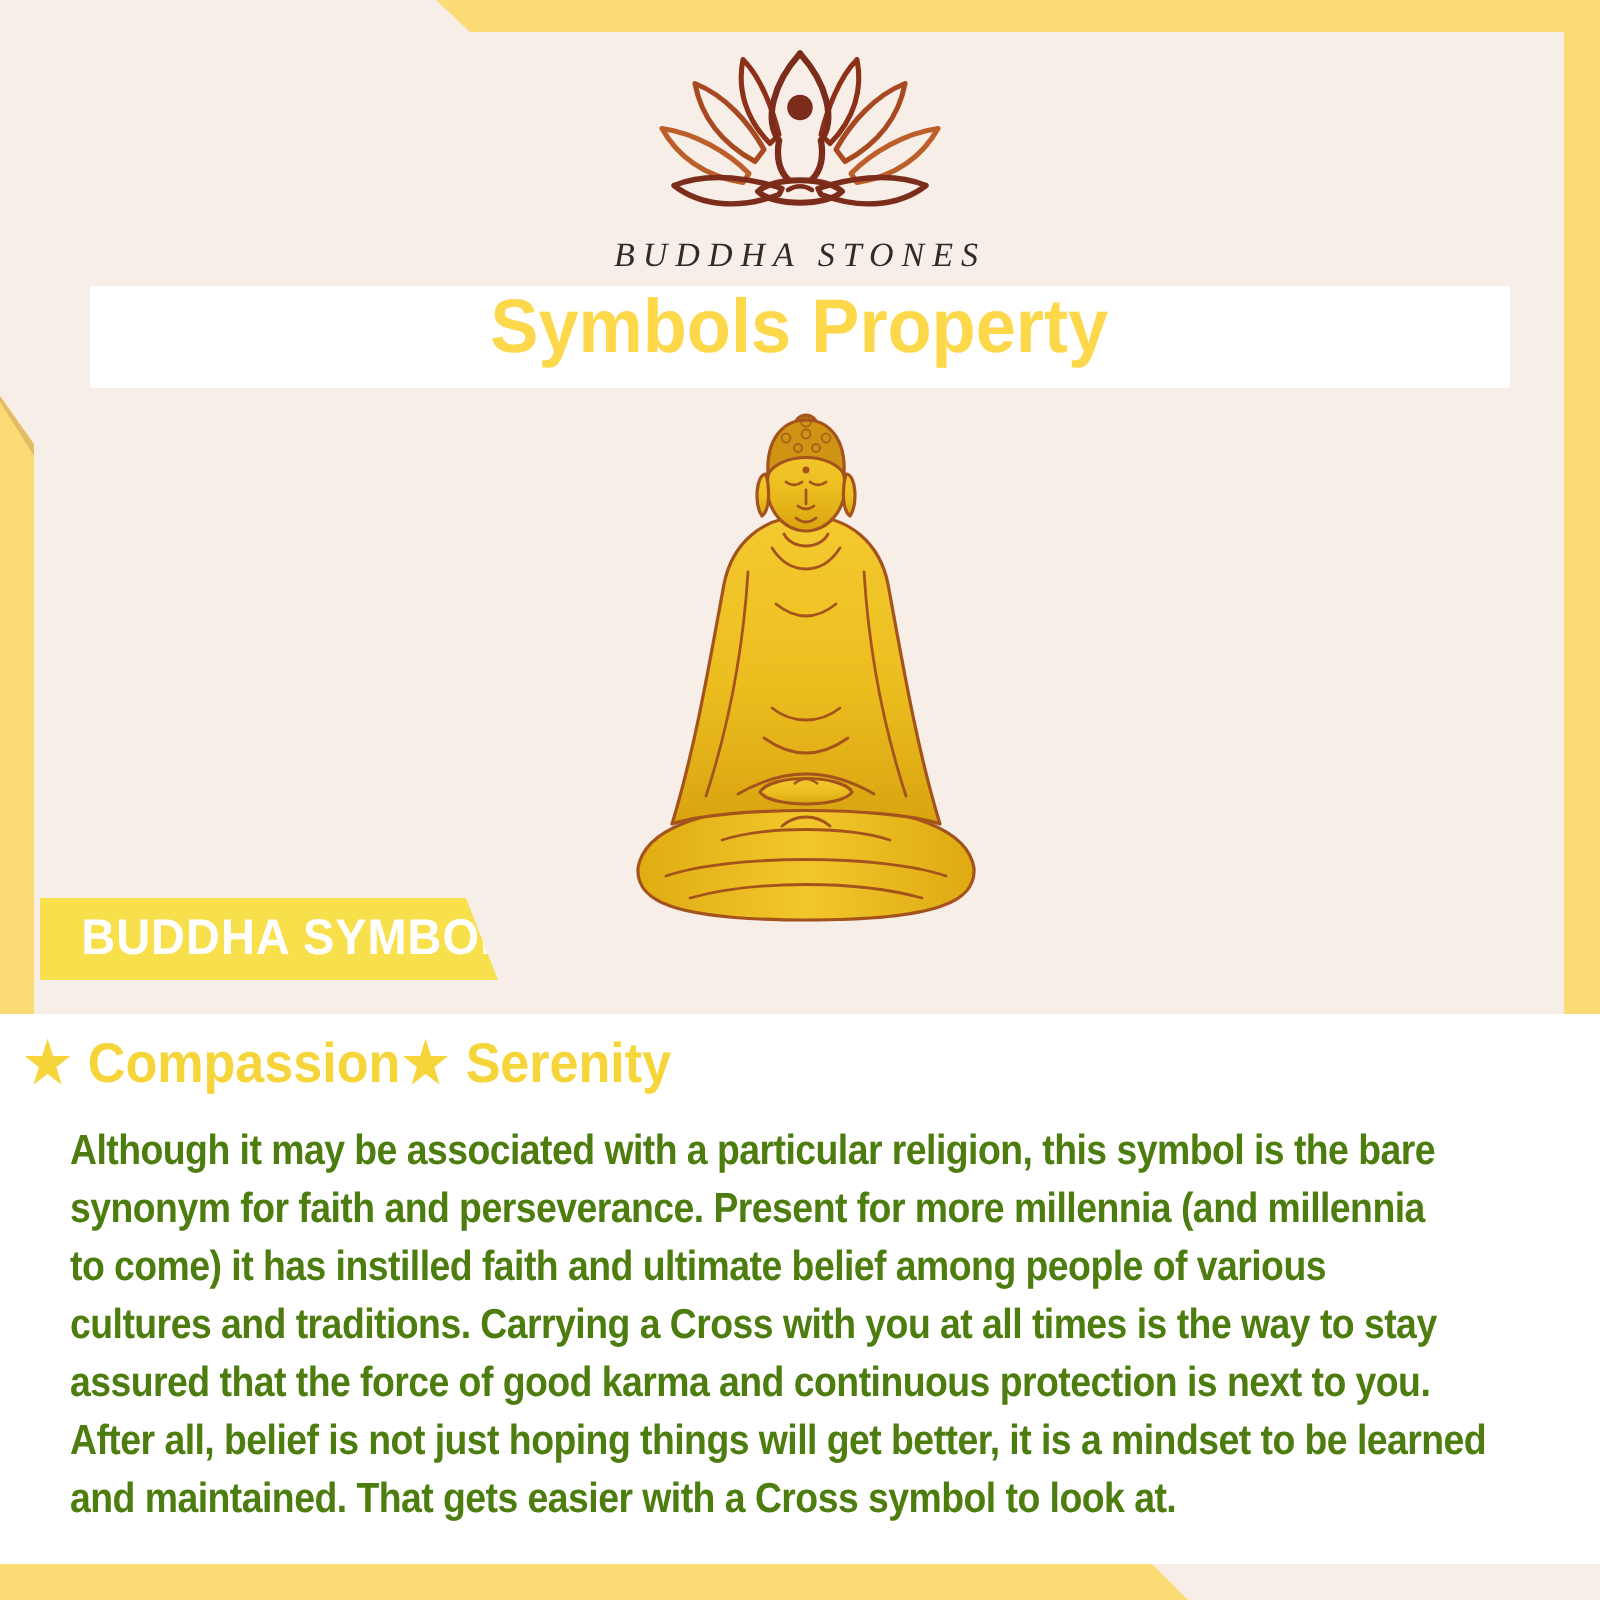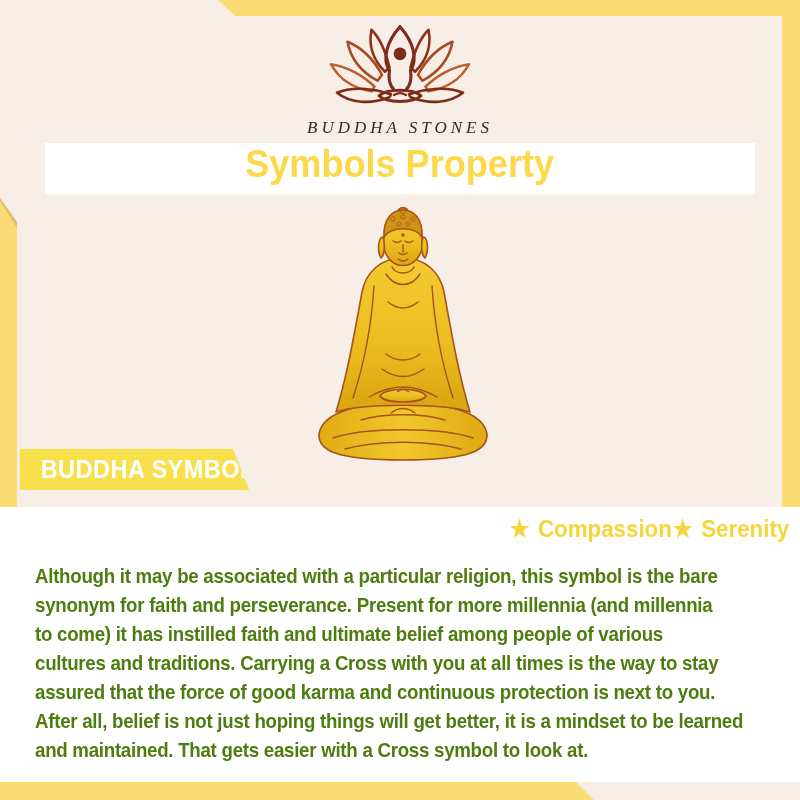--- a/index.html
+++ b/index.html
@@ -63,22 +63,22 @@
     color:#ffffff; font-size:25px; font-weight:700; letter-spacing:0.5px;
     padding-left:22px; transform:scaleX(0.94); transform-origin:0 50%;
     white-space:nowrap;
   }
   
   .content-section {
     position:absolute; left:0; top:507px; width:800px; height:275px;
     background:#ffffff;
   }
   .props-line {
-    position:absolute; left:0; top:515px; width:800px; text-align:right;
-    font-size:24px; font-weight:700; color:#f6d53a; white-space:nowrap;
+    position:absolute; left:0; top:515px; width:800px; text-align:left;
+    font-size:28px; font-weight:700; color:#f6d53a; white-space:nowrap;
   }
   .props-line .inner { display:inline-block; transform:scaleX(0.93); }
   .star-icon { margin-right:9px; }
   .star-icon.second { margin-left:1px; }
   .description {
     position:absolute; left:35px; top:561px; width:760px;
     color:#4d7c0f; font-weight:700; font-size:21px; line-height:29px;
   }
   .desc-line {
     white-space:nowrap; transform:scaleX(0.89); transform-origin:0 50%;

